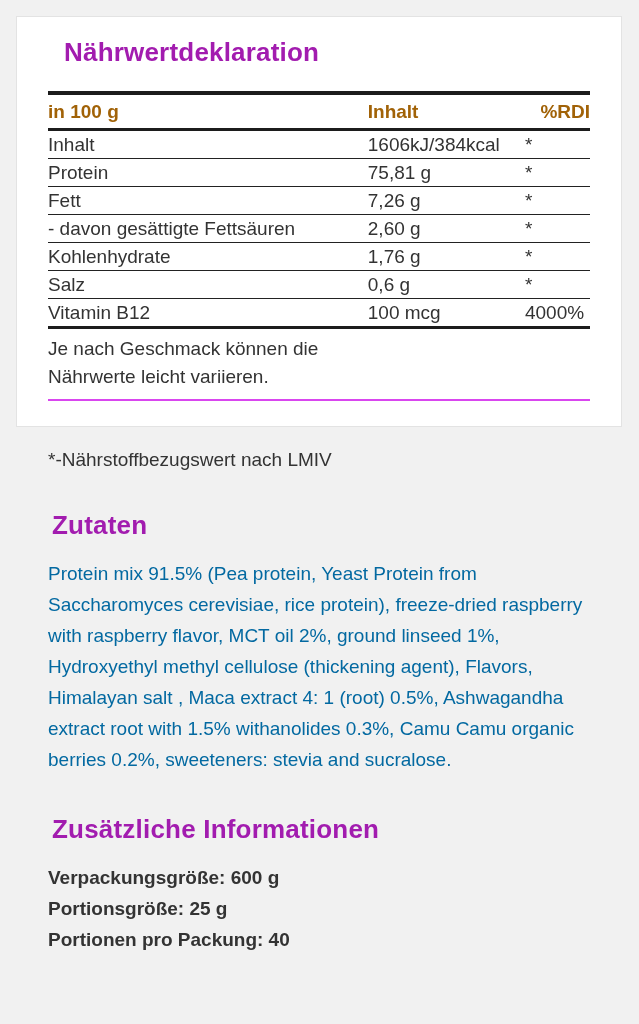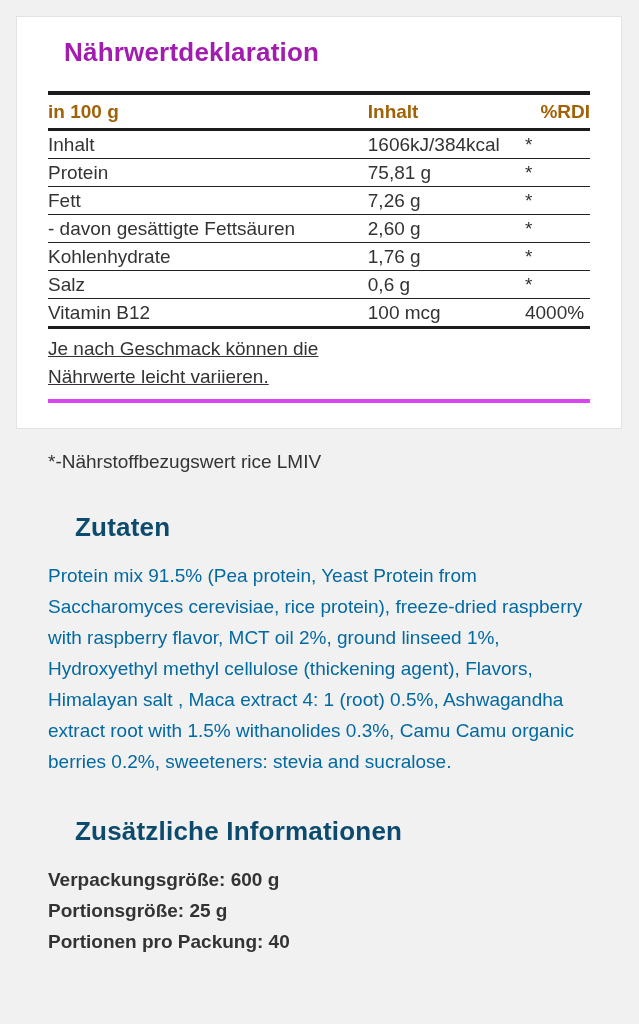--- a/index.html
+++ b/index.html
@@ -51,41 +51,40 @@
   table.nutrition tbody td {
     padding: 3px 0 2px 0;
     border-bottom: 1.5px solid #222222;
     font-weight: 400;
     white-space: nowrap;
   }
   table.nutrition tbody tr:last-child td { border-bottom: 3px solid #1c1c1c; }
   table.nutrition td.rdi { text-align: left; }
   table.nutrition tfoot td {
     padding: 6px 0 8px 0;
-    border-bottom: 4px solid #d946ef;
-    text-decoration: underline;
+    border-bottom: 2px solid #d946ef;
   }
   .table-note {
     max-width: 300px;
     line-height: 28px;
     font-size: 19px;
     color: #333333;
   }
 
   
   .footnote {
     margin: 22px 48px 0 48px;
     font-size: 19px;
     color: #333333;
   }
   h2.section-heading {
-    margin: 39px 48px 17px 75px;
+    margin: 39px 48px 17px 52px;
     font-size: 26px;
     font-weight: 700;
-    color: #0c4a6e;
+    color: #a21caf;
     letter-spacing: 0.2px;
   }
   .body-text {
     margin: 0 46px 0 48px;
     font-size: 19px;
     line-height: 31px;
     color: #0369a1;
   }
   .info-lines { margin: 0 48px; font-size: 19px; line-height: 31px; color: #333333; }
   .info-lines p { margin: 0; font-weight: bold; }
@@ -151,21 +150,21 @@
       <tfoot>
         <tr>
           <td colspan="3">
             <div class="table-note">Je nach Geschmack können die Nährwerte leicht variieren.</div>
           </td>
         </tr>
       </tfoot>
     </table>
   </section>
 
-  <p class="footnote">*-Nährstoffbezugswert rice LMIV</p>
+  <p class="footnote">*-Nährstoffbezugswert nach LMIV</p>
 
   <section>
     <h2 class="section-heading">Zutaten</h2>
     <p class="body-text">Protein mix 91.5% (Pea protein, Yeast Protein from Saccharomyces cerevisiae, rice protein), freeze-dried raspberry with raspberry flavor, MCT oil 2%, ground linseed 1%, Hydroxyethyl methyl cellulose (thickening agent), Flavors, Himalayan salt , Maca extract 4: 1 (root) 0.5%, Ashwagandha extract root with 1.5% withanolides 0.3%, Camu Camu organic berries 0.2%, sweeteners: stevia and sucralose.</p>
   </section>
 
   <section>
     <h2 class="section-heading">Zusätzliche Informationen</h2>
     <div class="info-lines">
       <p>Verpackungsgröße: 600 g</p>

